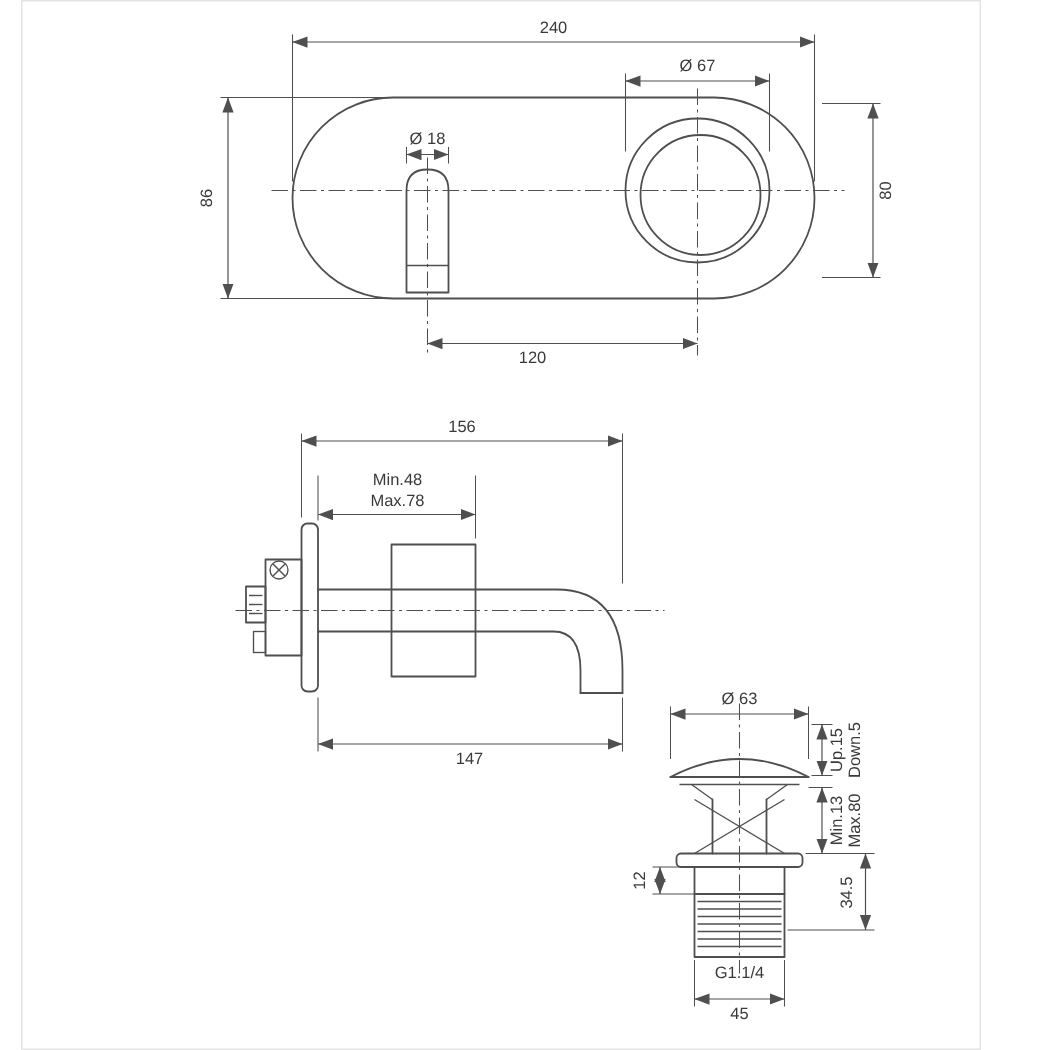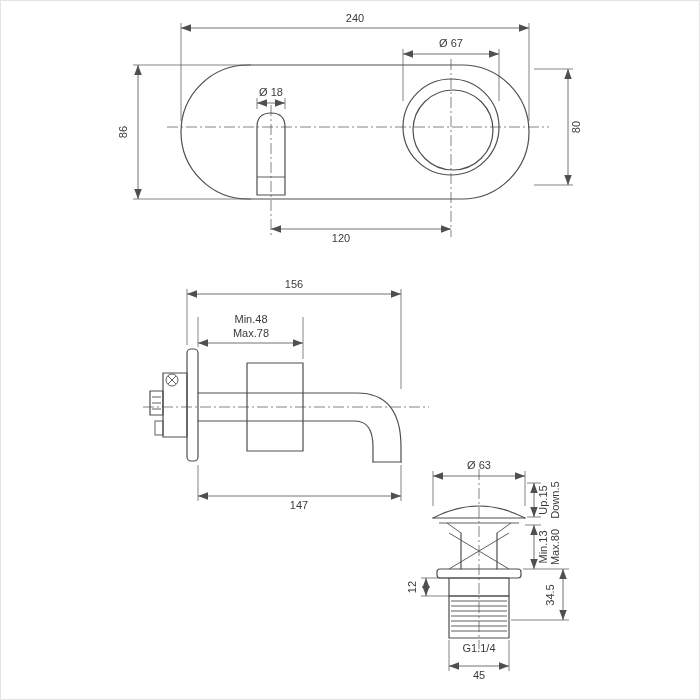--- a/index.html
+++ b/index.html
@@ -1,20 +1,21 @@
 <!DOCTYPE html>
 <html style="--line: #4f4f4f; --text: #3a3a3a; --bg: #ffffff; --border: #e4e4e4;"><head>
 <meta charset="utf-8">
 <style>
   :root { --line:#4f4f4f; --text:#3a3a3a; --bg:#ffffff; --border:#e4e4e4; }
   html,body { margin:0; padding:0; background:#fff; }
   .page {
-    width:700px; height:700px; background:var(--bg);
+    width:640px; height:700px; background:var(--bg);
     border:1px solid var(--border); box-sizing:border-box;
     font-family:"Liberation Sans", sans-serif;
+    margin-left:14px;
   }
   svg { display:block; }
   .main  { stroke:var(--line); stroke-width:1.2; fill:none; stroke-linejoin:round; stroke-linecap:round; }
   .thin  { stroke:var(--line); stroke-width:0.9; fill:none; }
   .ext   { stroke:var(--line); stroke-width:0.7; fill:none; }
   .dim   { stroke:var(--line); stroke-width:0.8; fill:none; }
   .cl    { stroke:var(--line); stroke-width:0.7; fill:none; stroke-dasharray:11 3 2 3; }
   .arrowhead { fill:var(--line); stroke:none; }
   text.dimtext {
     fill:var(--text); font-size:11px; text-anchor:middle;

